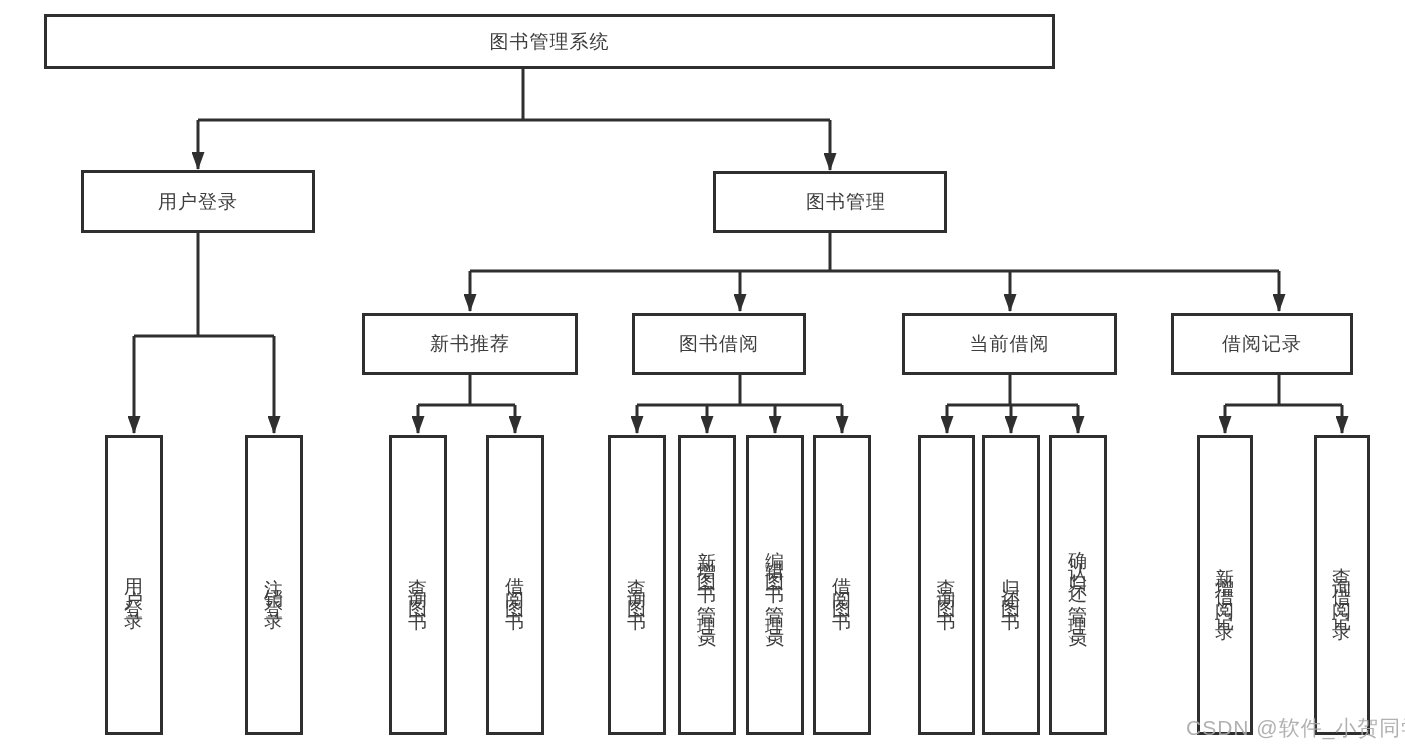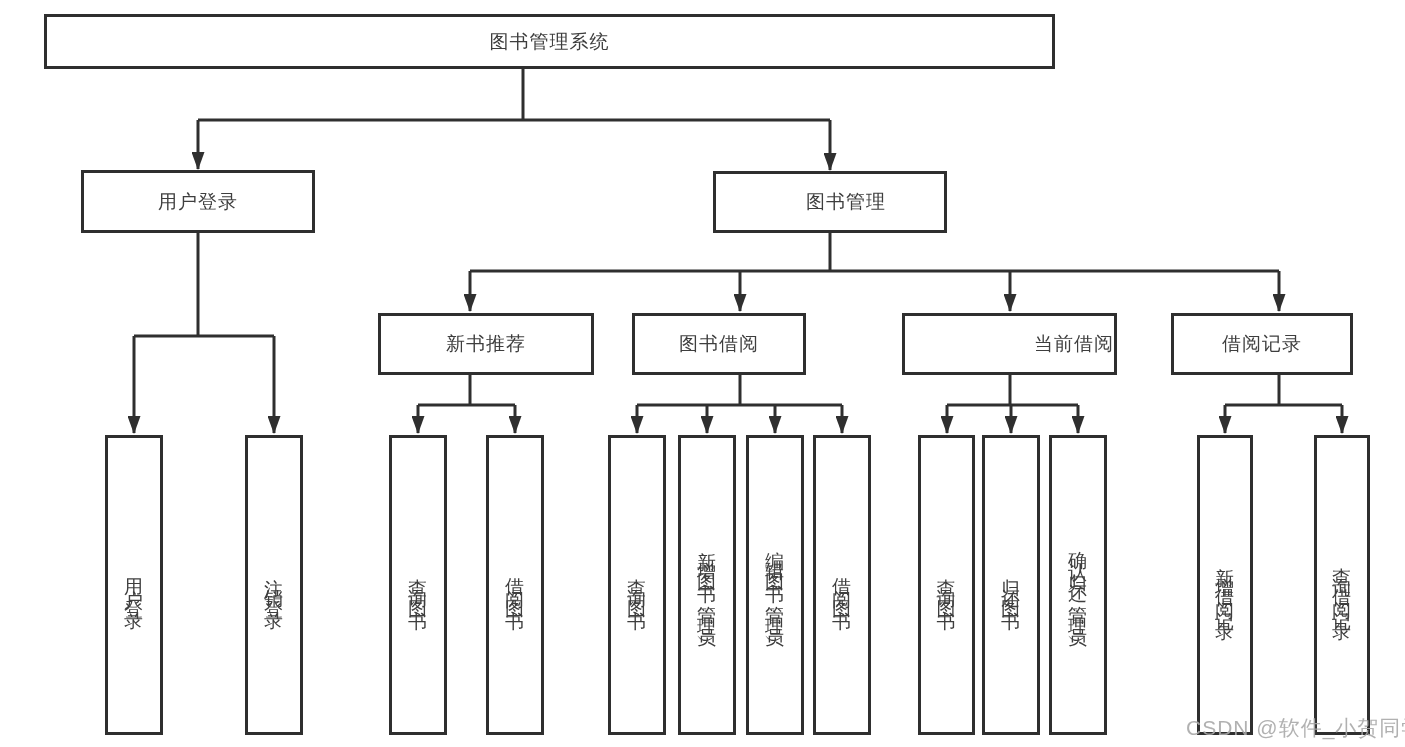--- a/index.html
+++ b/index.html
@@ -114,27 +114,27 @@
     <span>图书管理系统</span>
   </div>
 
   <div class="hbox" style="left:81px;top:170px;width:234px;height:63px;">
     <span>用户登录</span>
   </div>
   <div class="hbox" style="left:713px;top:171px;width:234px;height:62px;padding-left:32px;">
     <span>图书管理</span>
   </div>
 
-  <div class="hbox" style="left:362px;top:313px;width:216px;height:62px;margin-left:16px;">
+  <div class="hbox" style="left:362px;top:313px;width:216px;height:62px;">
     <span>新书推荐</span>
   </div>
   <div class="hbox" style="left:632px;top:313px;width:174px;height:62px;">
     <span>图书借阅</span>
   </div>
-  <div class="hbox" style="left:902px;top:313px;width:215px;height:62px;justify-content:flex-end;">
+  <div class="hbox" style="left:902px;top:313px;width:215px;height:62px;">
     <span>当前借阅</span>
   </div>
   <div class="hbox" style="left:1171px;top:313px;width:182px;height:62px;">
     <span>借阅记录</span>
   </div>
 
   <div class="leaf" style="left:105px;width:58px;">
     <span>用户登录</span>
   </div>
   <div class="leaf" style="left:245px;width:58px;">

